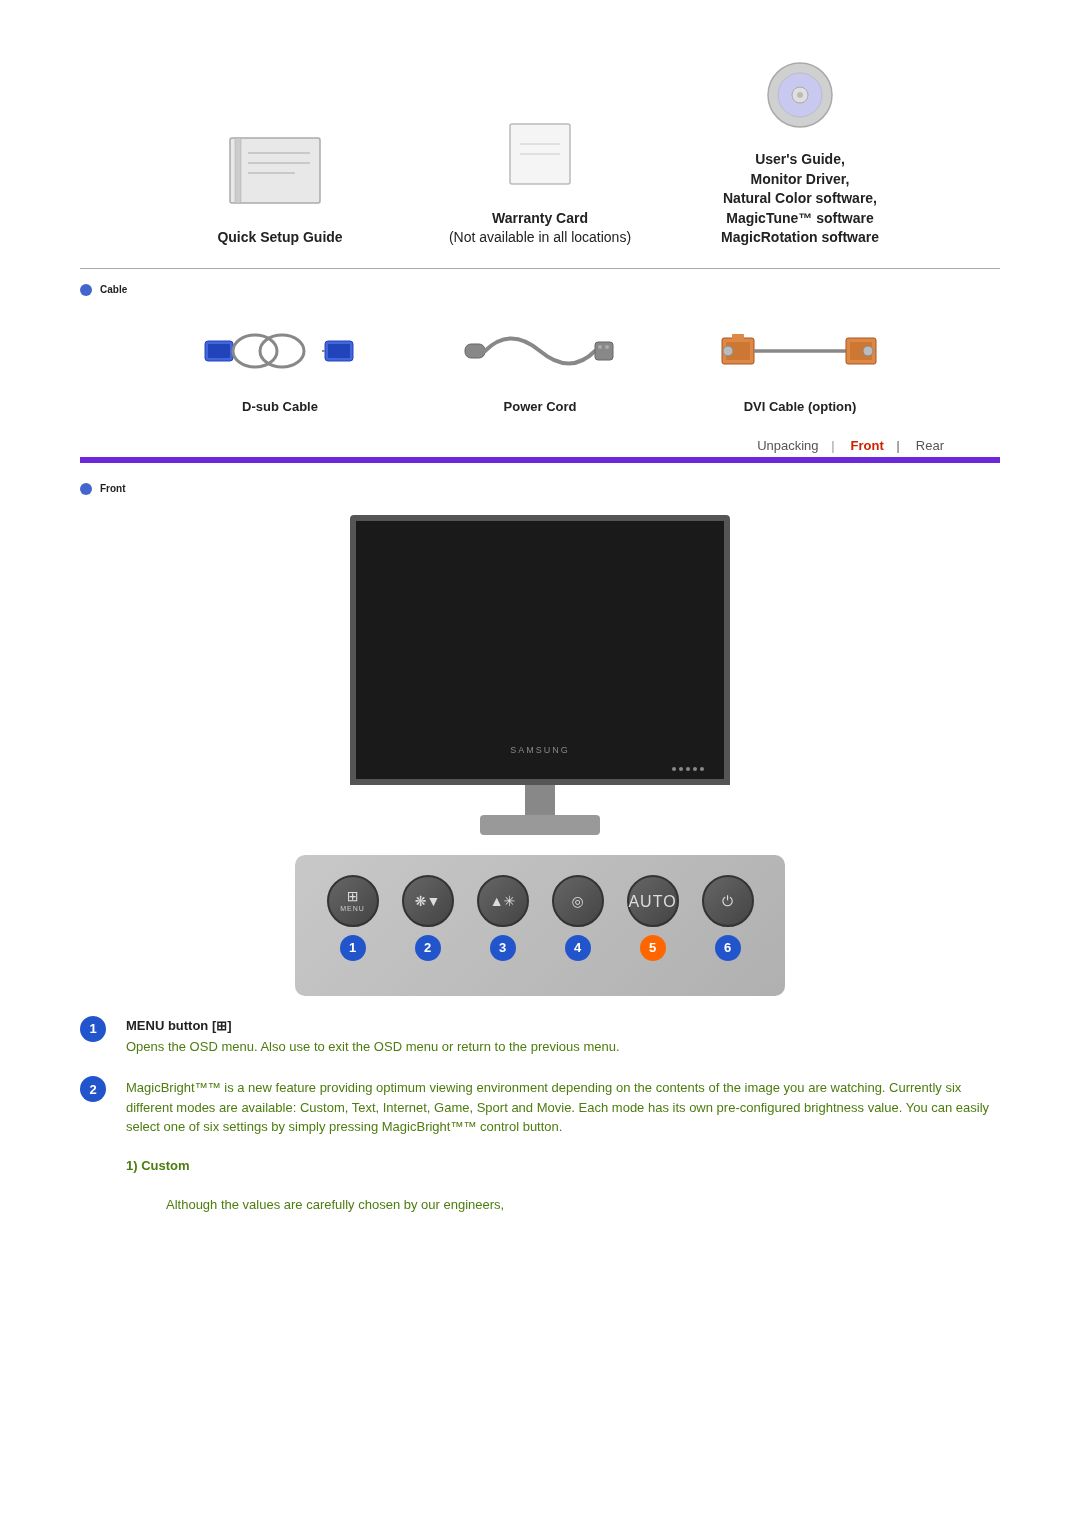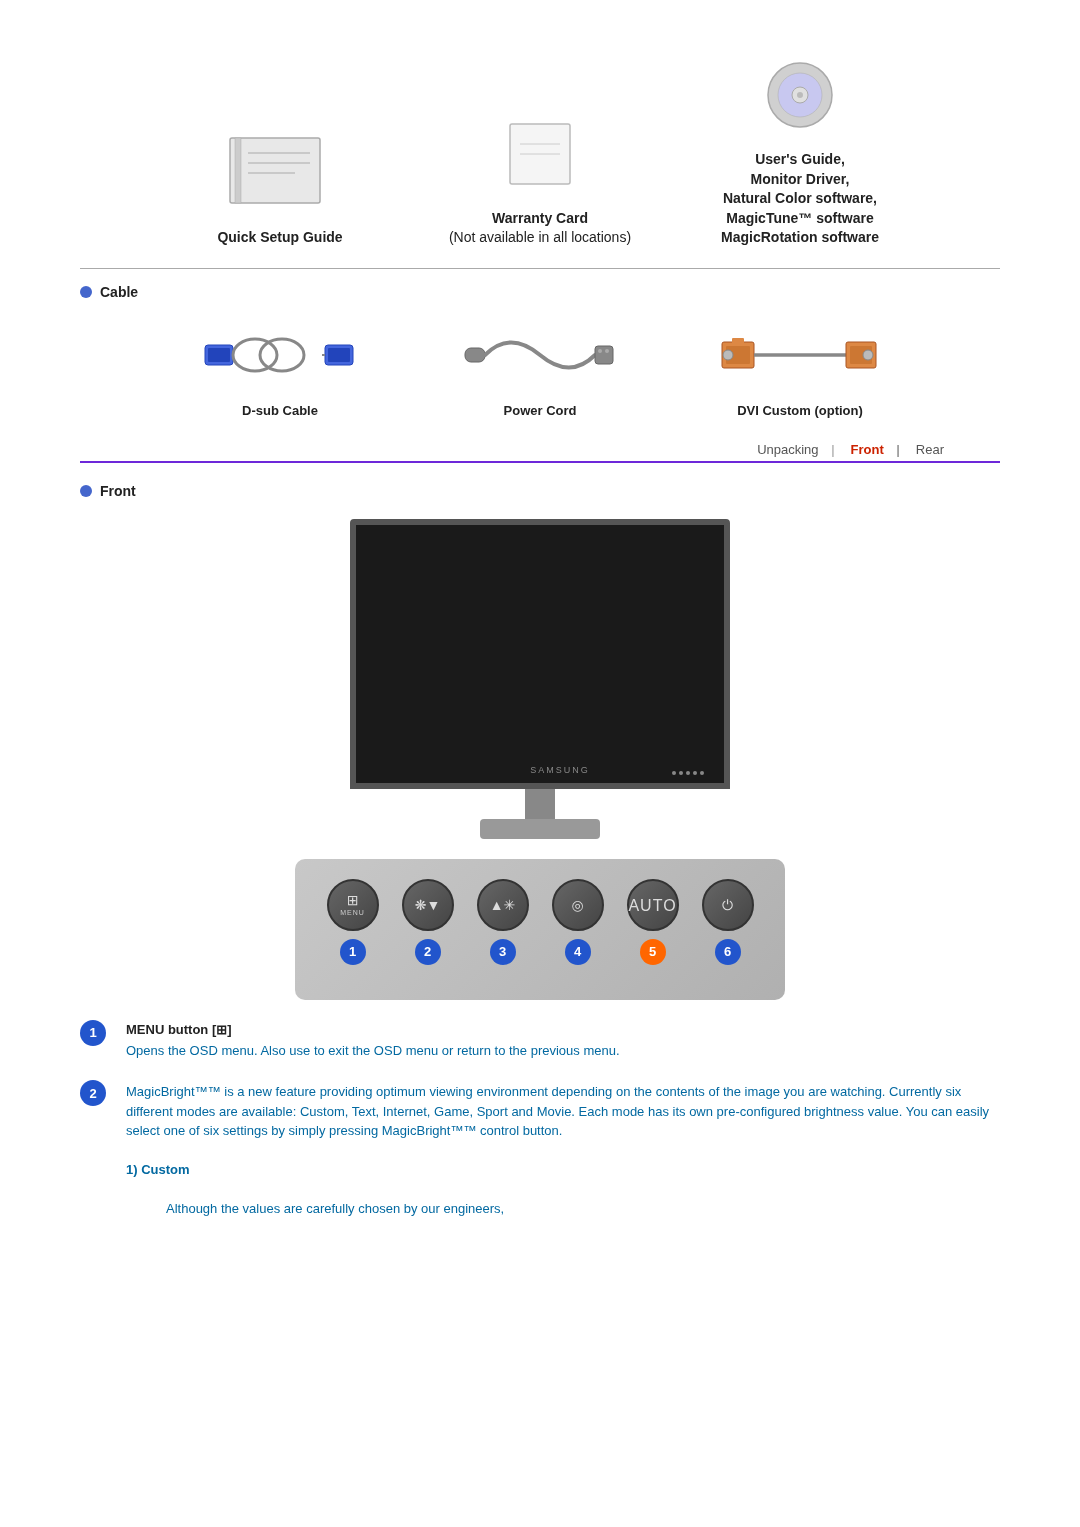--- a/index.html
+++ b/index.html
@@ -49,21 +49,21 @@
       border: none;
       border-top: 1px solid #aaa;
       margin: 10px 0 15px 0;
     }
     
     .section-title {
       display: flex;
       align-items: center;
       gap: 8px;
       font-weight: bold;
-      font-size: 14px;
+      font-size: 10px;
       margin-bottom: 15px;
     }
     .bullet {
       width: 12px;
       height: 12px;
       border-radius: 50%;
       background: #4466cc;
       display: inline-block;
       flex-shrink: 0;
     }
@@ -91,21 +91,21 @@
     }
     .cable-item .label {
       font-weight: bold;
       font-size: 13px;
     }
     
     .nav-tabs {
       display: flex;
       justify-content: flex-end;
       align-items: center;
-      border-bottom: 2px solid #6d28d9;
+      border-bottom: 6px solid #6d28d9;
       margin: 10px 0 20px 0;
       padding-right: 40px;
       gap: 0;
     }
     .nav-tab {
       padding: 4px 16px;
       font-size: 13px;
       color: #555;
       cursor: pointer;
       position: relative;
@@ -138,27 +138,26 @@
     .monitor-screen {
       width: 380px;
       height: 270px;
       background: #1a1a1a;
       border: 6px solid #555;
       border-radius: 4px 4px 0 0;
       position: relative;
     }
     .monitor-brand {
       position: absolute;
-      bottom: 8px;
+      bottom: 24px;
       left: 50%;
       transform: translateX(-50%);
       color: #888;
       font-size: 9px;
       letter-spacing: 2px;
-      margin-left: 20px;
     }
     .monitor-dots {
       position: absolute;
       bottom: 8px;
       right: 20px;
       display: flex;
       gap: 3px;
     }
     .monitor-dot {
       width: 4px;
@@ -266,21 +265,21 @@
       padding-top: 2px;
     }
     .desc-term {
       font-weight: bold;
       font-size: 13px;
       margin-bottom: 4px;
     }
     .desc-def {
       font-size: 13px;
       line-height: 1.5;
-      color: #0369a1;
+      color: #4d7c0f;
     }
     .desc-def .bold {
       font-weight: bold;
     }
 
     
     .cable-svg {
       width: 160px;
       height: 70px;
     }
@@ -400,21 +399,21 @@
             <path d="M 34 35 Q 80 35 126 35" fill="none" stroke="#888" stroke-width="3.5"></path>
 
             <rect x="126" y="22" width="30" height="26" rx="2" fill="#dd8844" stroke="#aa5522" stroke-width="1"></rect>
             <rect x="130" y="26" width="22" height="18" rx="1" fill="#cc7733"></rect>
 
             <circle cx="8" cy="35" r="5" fill="#bbb" stroke="#888" stroke-width="1"></circle>
 
             <circle cx="148" cy="35" r="5" fill="#bbb" stroke="#888" stroke-width="1"></circle>
           </svg>
         </div>
-        <div class="label">DVI Custom (option)</div>
+        <div class="label">DVI Cable (option)</div>
       </div>
 
     </div>
   </div>
 
   <div class="nav-tabs">
     <div class="nav-tab">Unpacking</div>
     <div class="nav-tab active">Front</div>
     <div class="nav-tab">Rear</div>
   </div>

